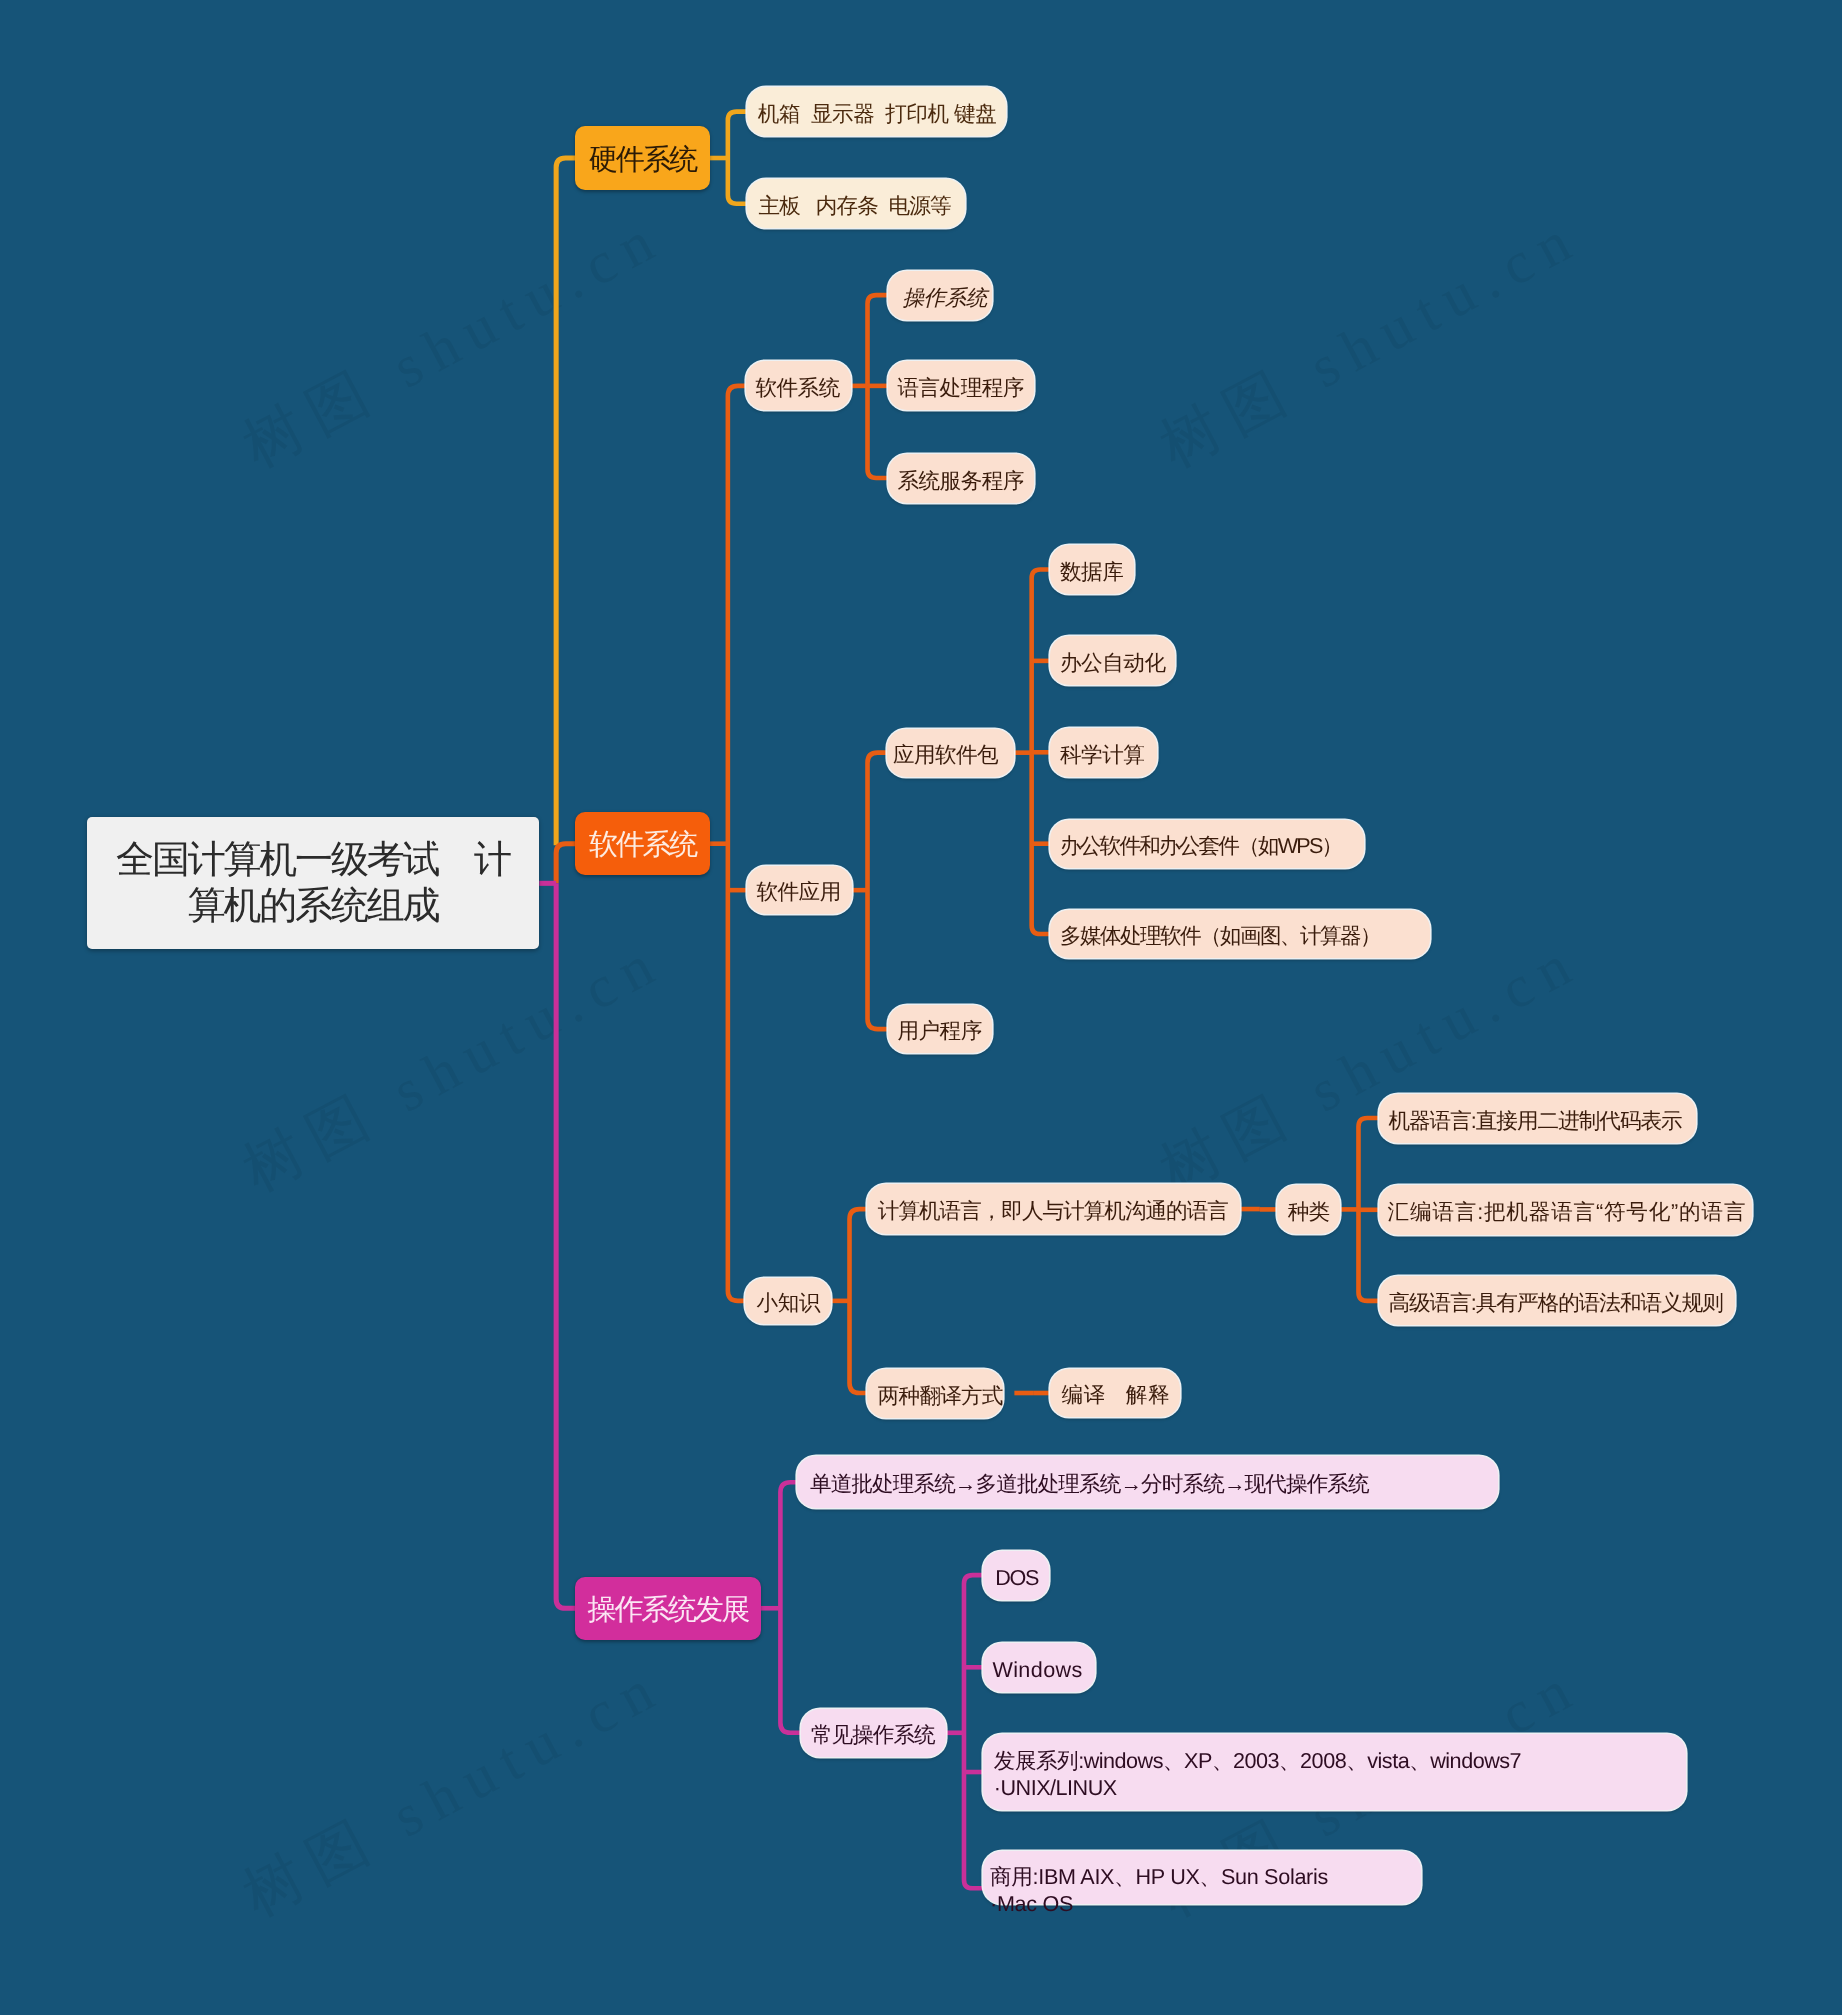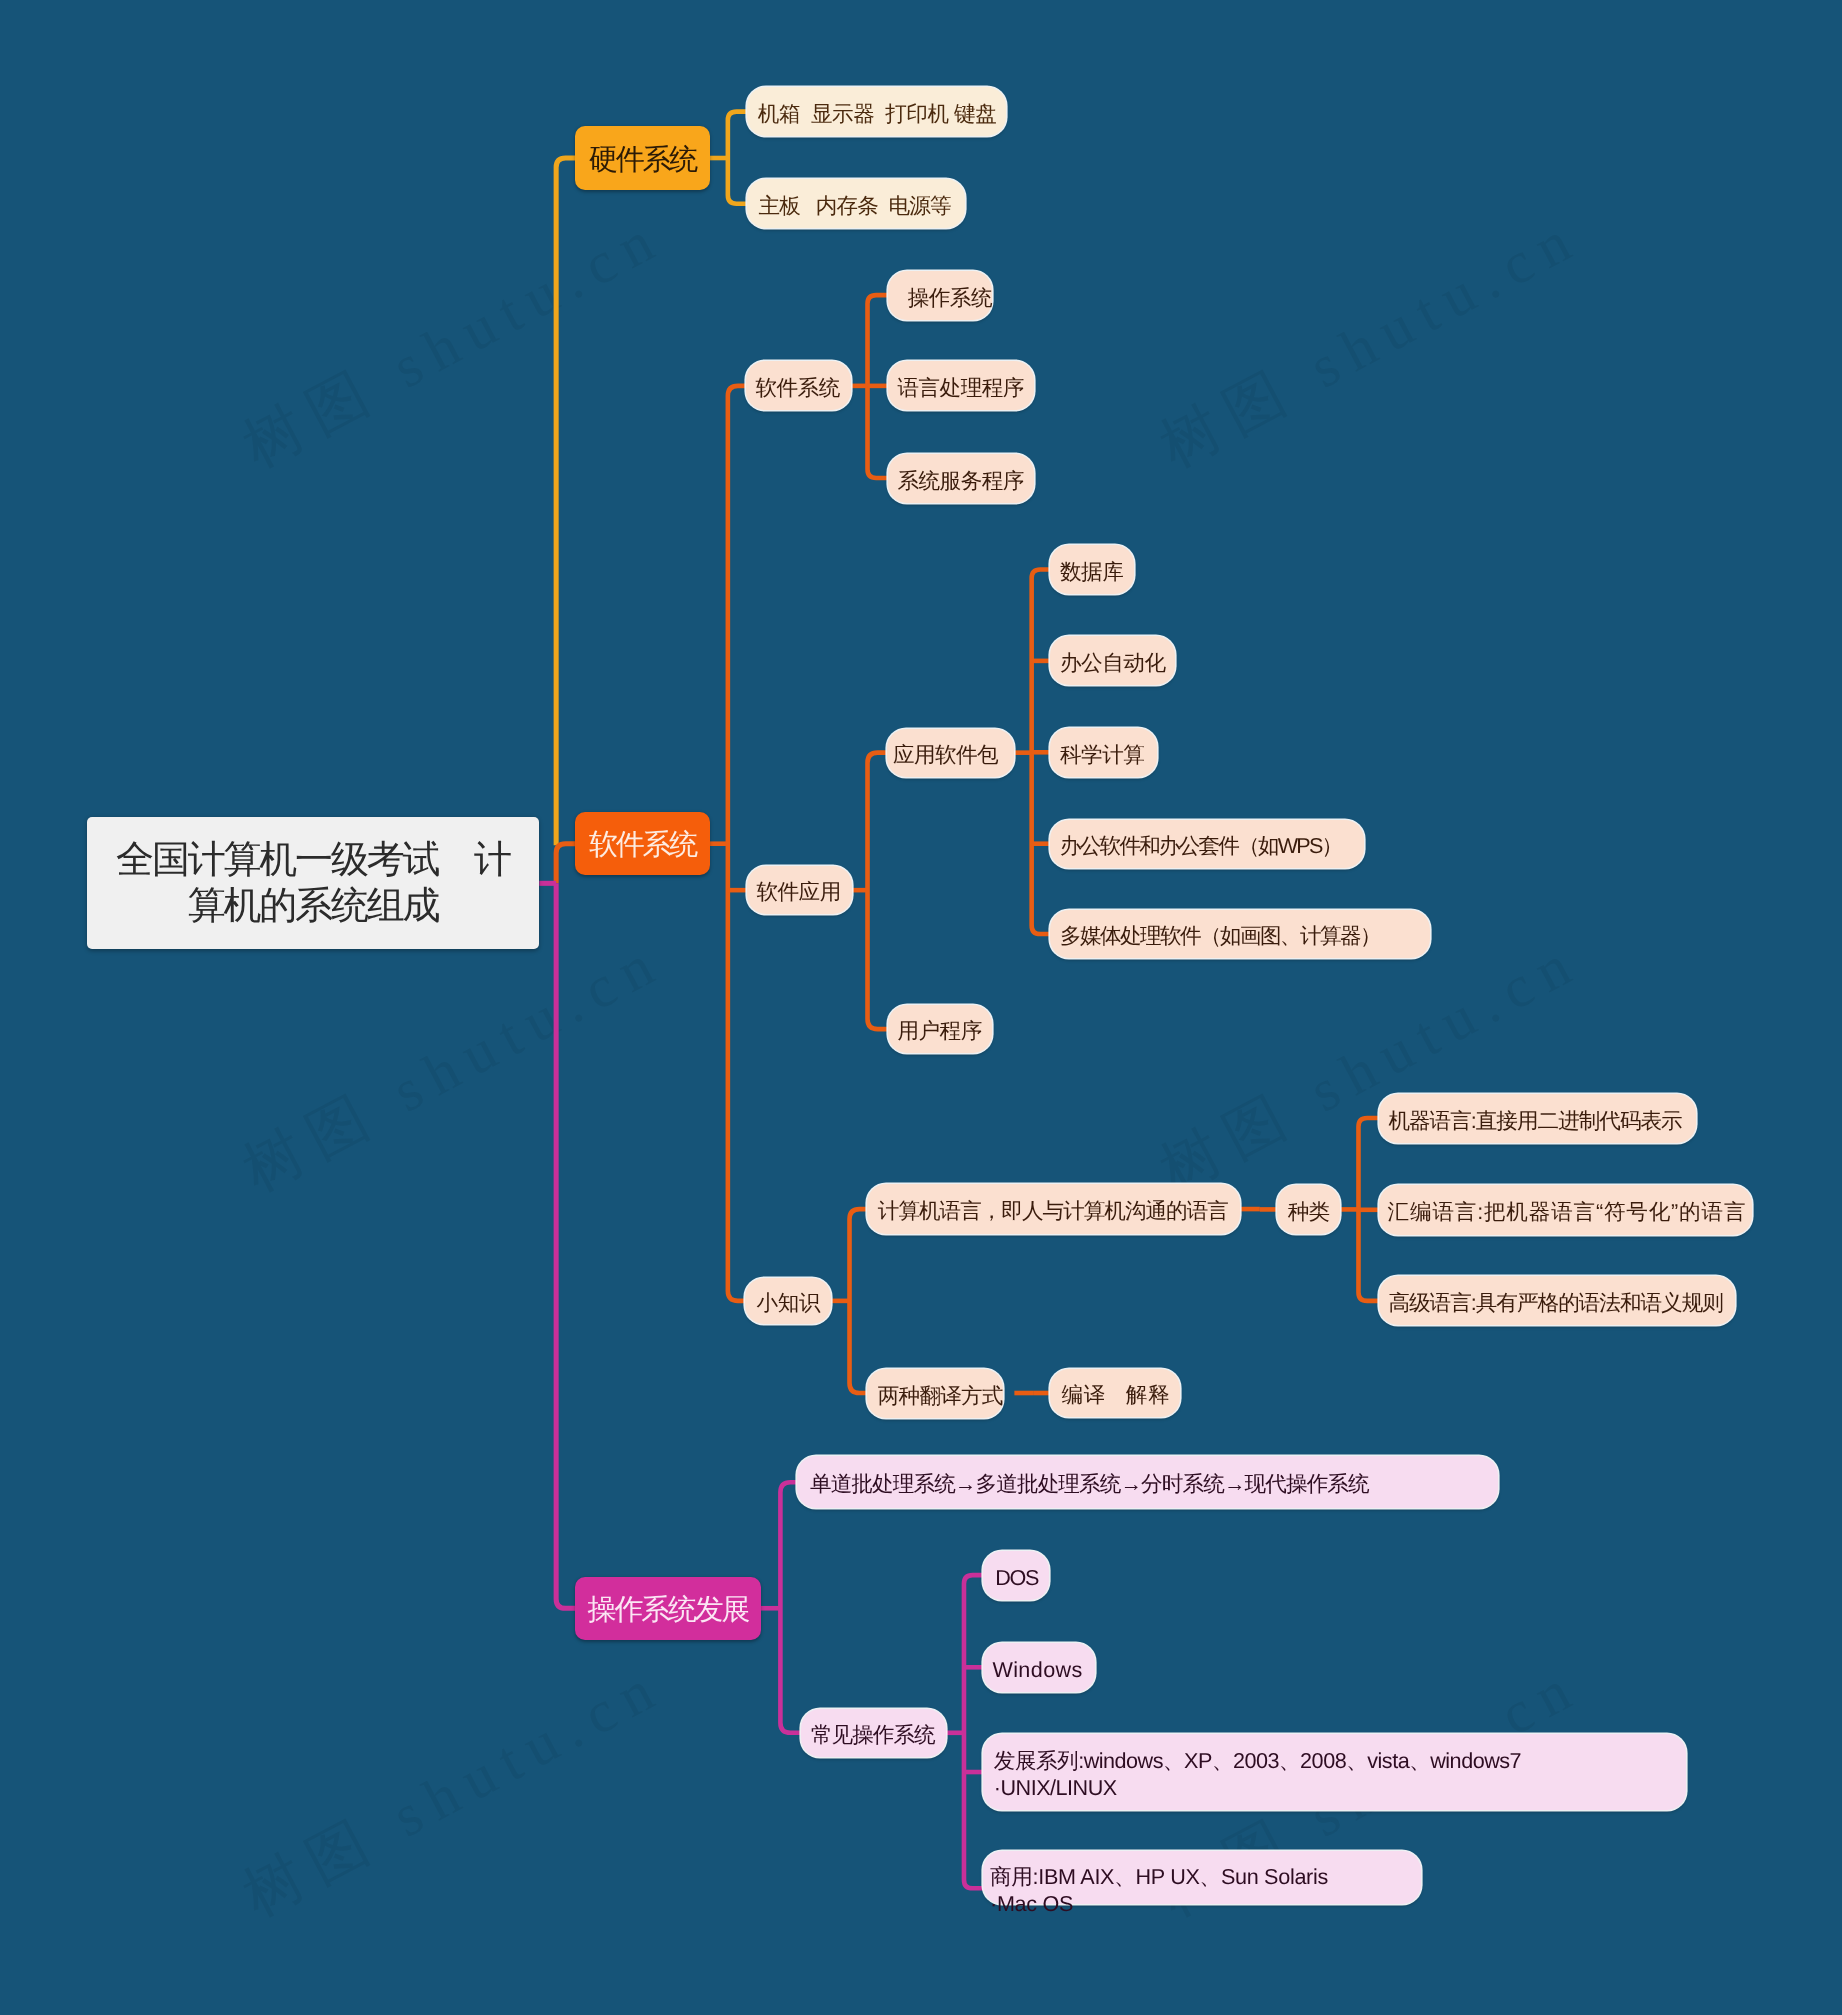--- a/index.html
+++ b/index.html
@@ -77,21 +77,21 @@
       <path d="M1339 2461.5H1365" fill="none" stroke="#C93099" stroke-width="6.4" stroke-linecap="butt"></path>
     </svg>
   <div id="nodes">
       <div class="node root" style="left: 87px; top: 817px; width: 452px; height: 132px;"><span class="tx">全国计算机一级考试　计
 算机的系统组成</span></div>
       <div class="node l1 yellow" style="left: 575px; top: 126px; width: 135px; height: 64px; padding-top: 17px;"><span class="tx">硬件系统</span></div>
       <div class="node leaf cream" style="left: 747px; top: 87px; width: 259px; height: 49px; text-align: left; padding-left: 10.8px; padding-top: 12.6px;"><span class="tx">机箱  显示器  打印机 键盘</span></div>
       <div class="node leaf cream" style="left: 747px; top: 179px; width: 218px; height: 49px; letter-spacing: -0.8px; text-align: left; padding-left: 11.5px; padding-top: 12.6px;"><span class="tx">主板   内存条  电源等</span></div>
       <div class="node l1 orange" style="left: 575px; top: 812px; width: 135px; height: 63px; padding-top: 16px;"><span class="tx">软件系统</span></div>
       <div class="node leaf peach" style="left: 746px; top: 361px; width: 105px; height: 49px; text-align: left; padding-left: 9.4px; padding-top: 12.6px;"><span class="tx">软件系统</span></div>
-      <div class="node leaf peach" style="left: 888px; top: 271px; width: 104px; height: 49px; text-align: right; padding-left: 9.4px; padding-top: 12.6px;"><span class="tx">操作系统</span></div>
+      <div class="node leaf peach" style="left: 888px; top: 271px; width: 104px; height: 49px; text-align: center; padding-left: 9.4px; padding-top: 12.6px; font-style: italic;"><span class="tx">操作系统</span></div>
       <div class="node leaf peach" style="left: 888px; top: 361px; width: 146px; height: 49px; text-align: left; padding-left: 9.4px; padding-top: 12.6px;"><span class="tx">语言处理程序</span></div>
       <div class="node leaf peach" style="left: 888px; top: 454px; width: 146px; height: 49px; text-align: left; padding-left: 9.4px; padding-top: 12.6px;"><span class="tx">系统服务程序</span></div>
       <div class="node leaf peach" style="left: 747px; top: 866px; width: 105px; height: 48px; text-align: left; padding-left: 9.4px; padding-top: 12.2px;"><span class="tx">软件应用</span></div>
       <div class="node leaf peach" style="left: 887px; top: 729px; width: 127px; height: 48px; letter-spacing: -0.6px; text-align: left; padding-left: 6px; padding-top: 12.2px;"><span class="tx">应用软件包</span></div>
       <div class="node leaf peach" style="left: 1050px; top: 545px; width: 84px; height: 49px; text-align: left; padding-left: 10px; padding-top: 12.6px;"><span class="tx">数据库</span></div>
       <div class="node leaf peach" style="left: 1050px; top: 636px; width: 125px; height: 49px; text-align: left; padding-left: 10px; padding-top: 12.6px;"><span class="tx">办公自动化</span></div>
       <div class="node leaf peach" style="left: 1050px; top: 728px; width: 107px; height: 49px; text-align: left; padding-left: 10px; padding-top: 12.6px;"><span class="tx">科学计算</span></div>
       <div class="node leaf peach" style="left: 1050px; top: 820px; width: 314px; height: 48px; letter-spacing: -1.8px; text-align: left; padding-left: 10px; padding-top: 12px;"><span class="tx">办公软件和办公套件（如WPS）</span></div>
       <div class="node leaf peach" style="left: 1050px; top: 910px; width: 380px; height: 48px; letter-spacing: -1.6px; text-align: left; padding-left: 10px; padding-top: 12.2px;"><span class="tx">多媒体处理软件（如画图、计算器）</span></div>
       <div class="node leaf peach" style="left: 888px; top: 1005px; width: 104px; height: 48px; text-align: left; padding-left: 9.4px; padding-top: 12.2px;"><span class="tx">用户程序</span></div>

